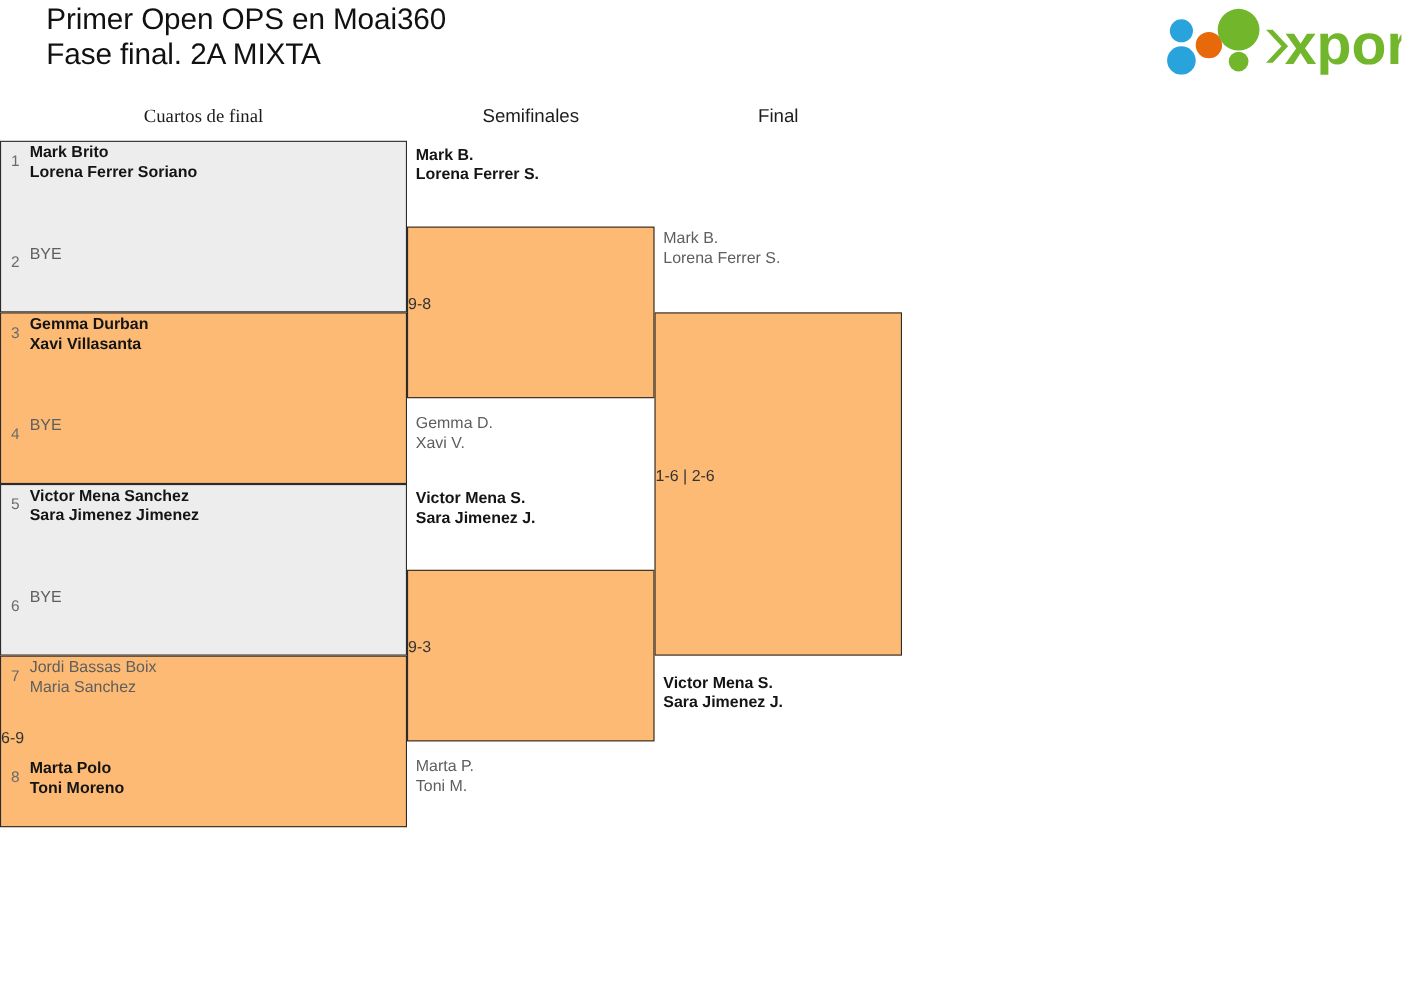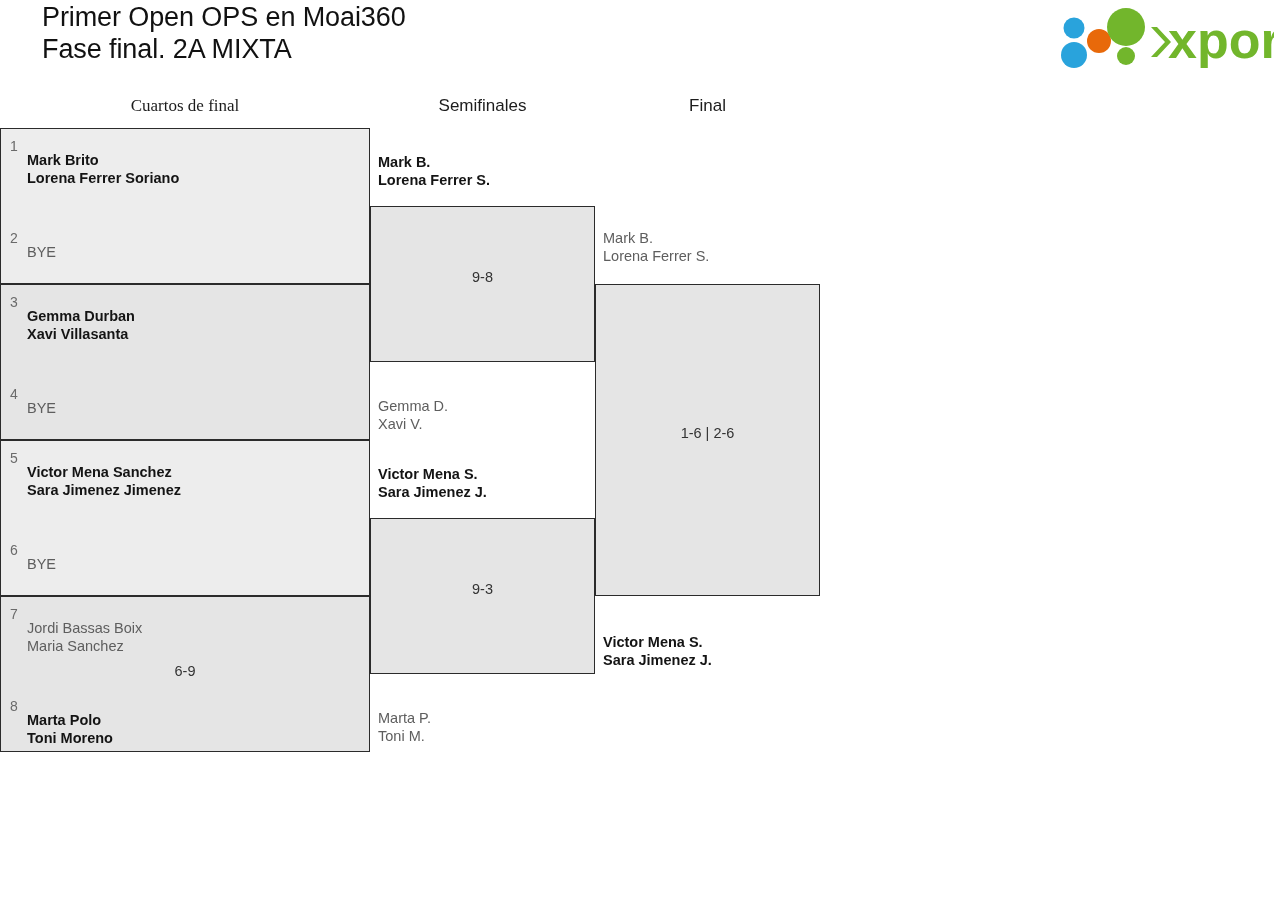--- a/index.html
+++ b/index.html
@@ -66,21 +66,21 @@
     position: absolute;
     left: 0;
     top: 0;
     width: 1280px;
     height: 916px;
   }
   .match {
     position: absolute;
     box-sizing: border-box;
     border: 1px solid #2b2b2b;
-    background: #e5e5e5;
+    background: #fdba74;
   }
   .match.shaded { background: #ededed; }
 
   .slot {
     position: absolute;
     left: 0;
     width: 100%;
     box-sizing: border-box;
     display: flex;
     align-items: flex-start;
@@ -94,33 +94,33 @@
     text-align: center;
     font-size: 14px;
     color: #6a6a6a;
     line-height: 1.25;
     padding-top: 9px;
   }
   .names {
     flex: 1 1 auto;
     font-size: 14.5px;
     line-height: 1.26;
-    padding-top: 22px;
+    padding-top: 1px;
     white-space: nowrap;
   }
   .names .n1, .names .n2 { display: block; }
   .winner .names { color: #141414; font-weight: bold; }
   .loser  .names { color: #5e5e5e; font-weight: normal; }
   .bye    .names { color: #5e5e5e; font-weight: normal; }
 
   .score {
     position: absolute;
     left: 0;
     width: 100%;
-    text-align: center;
+    text-align: left;
     font-size: 14.5px;
     color: #333333;
     white-space: nowrap;
   }
 
   
   .qf { left: 0px; width: 370px; height: 156px; }
   .qf .slot.top    { height: 62px; }
   .qf .slot.bottom { height: 62px; }
   .qf .score       { top: 66px; }

